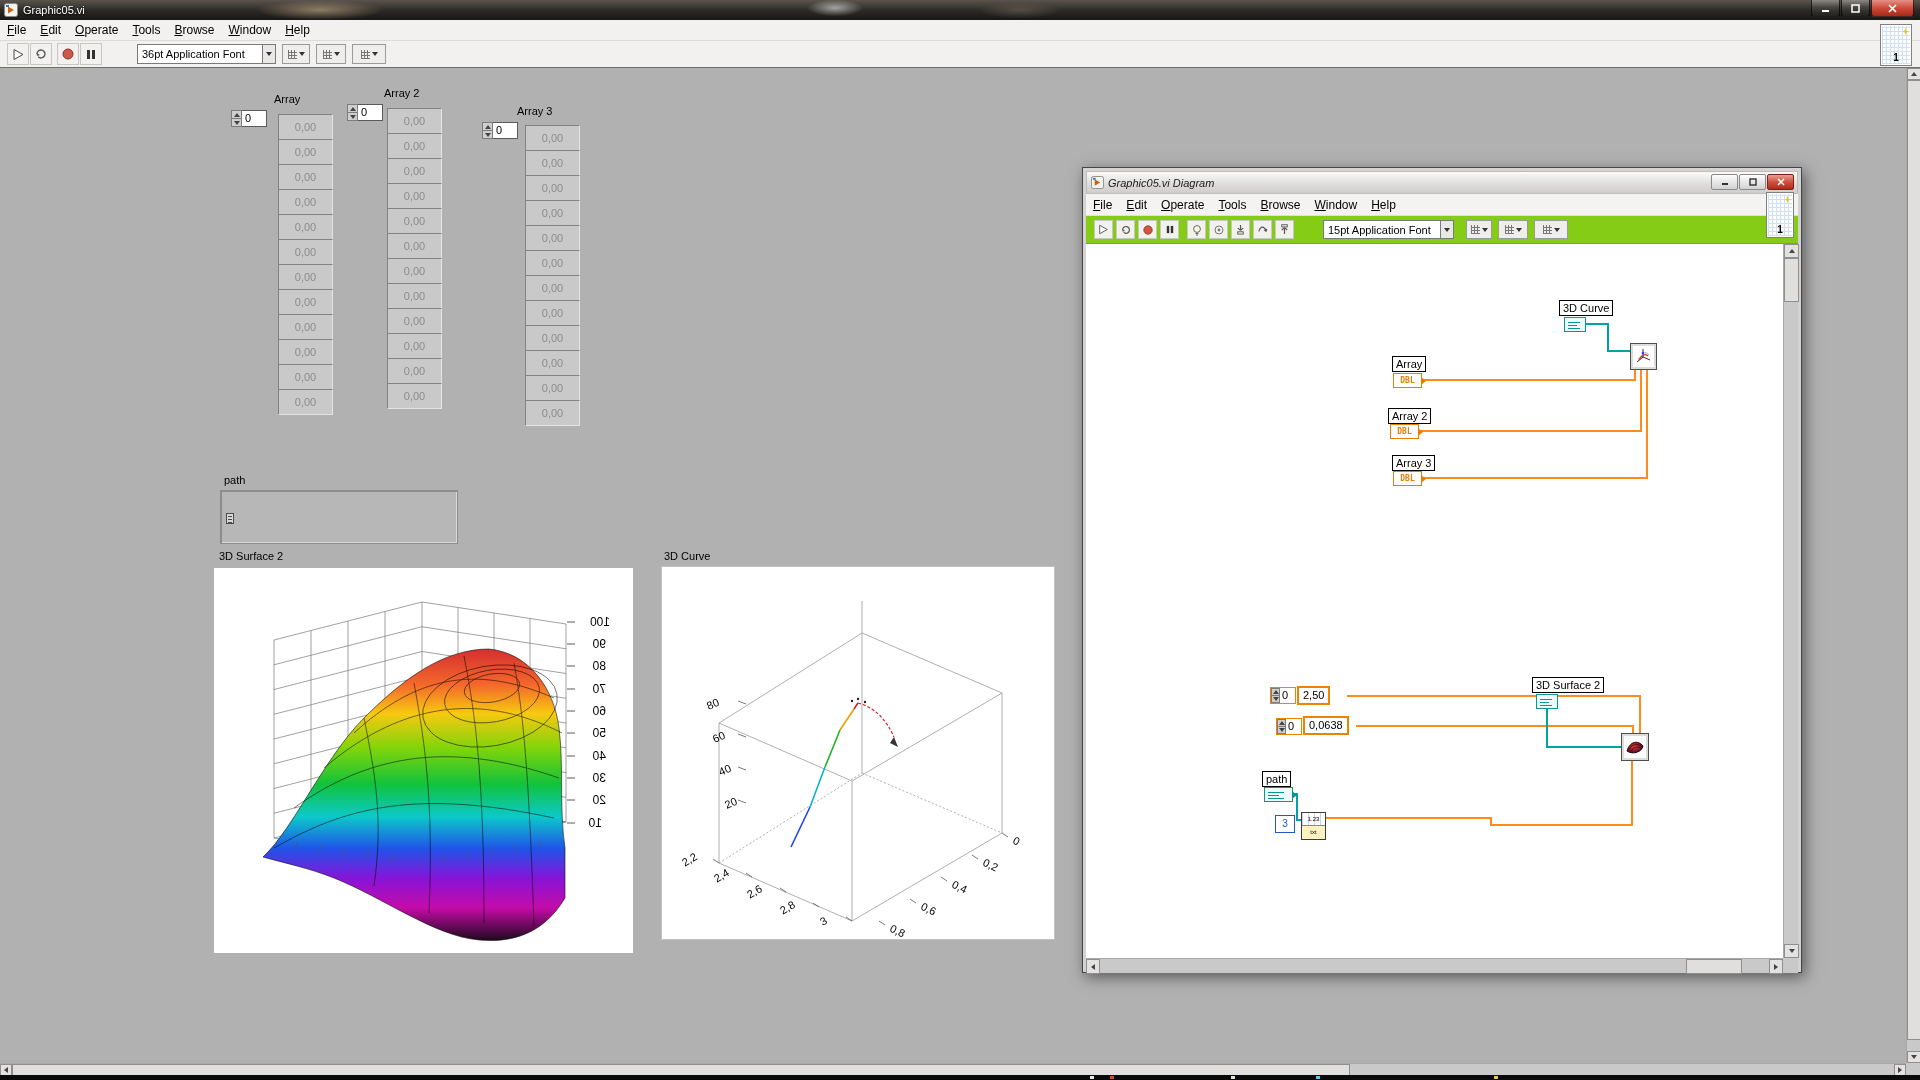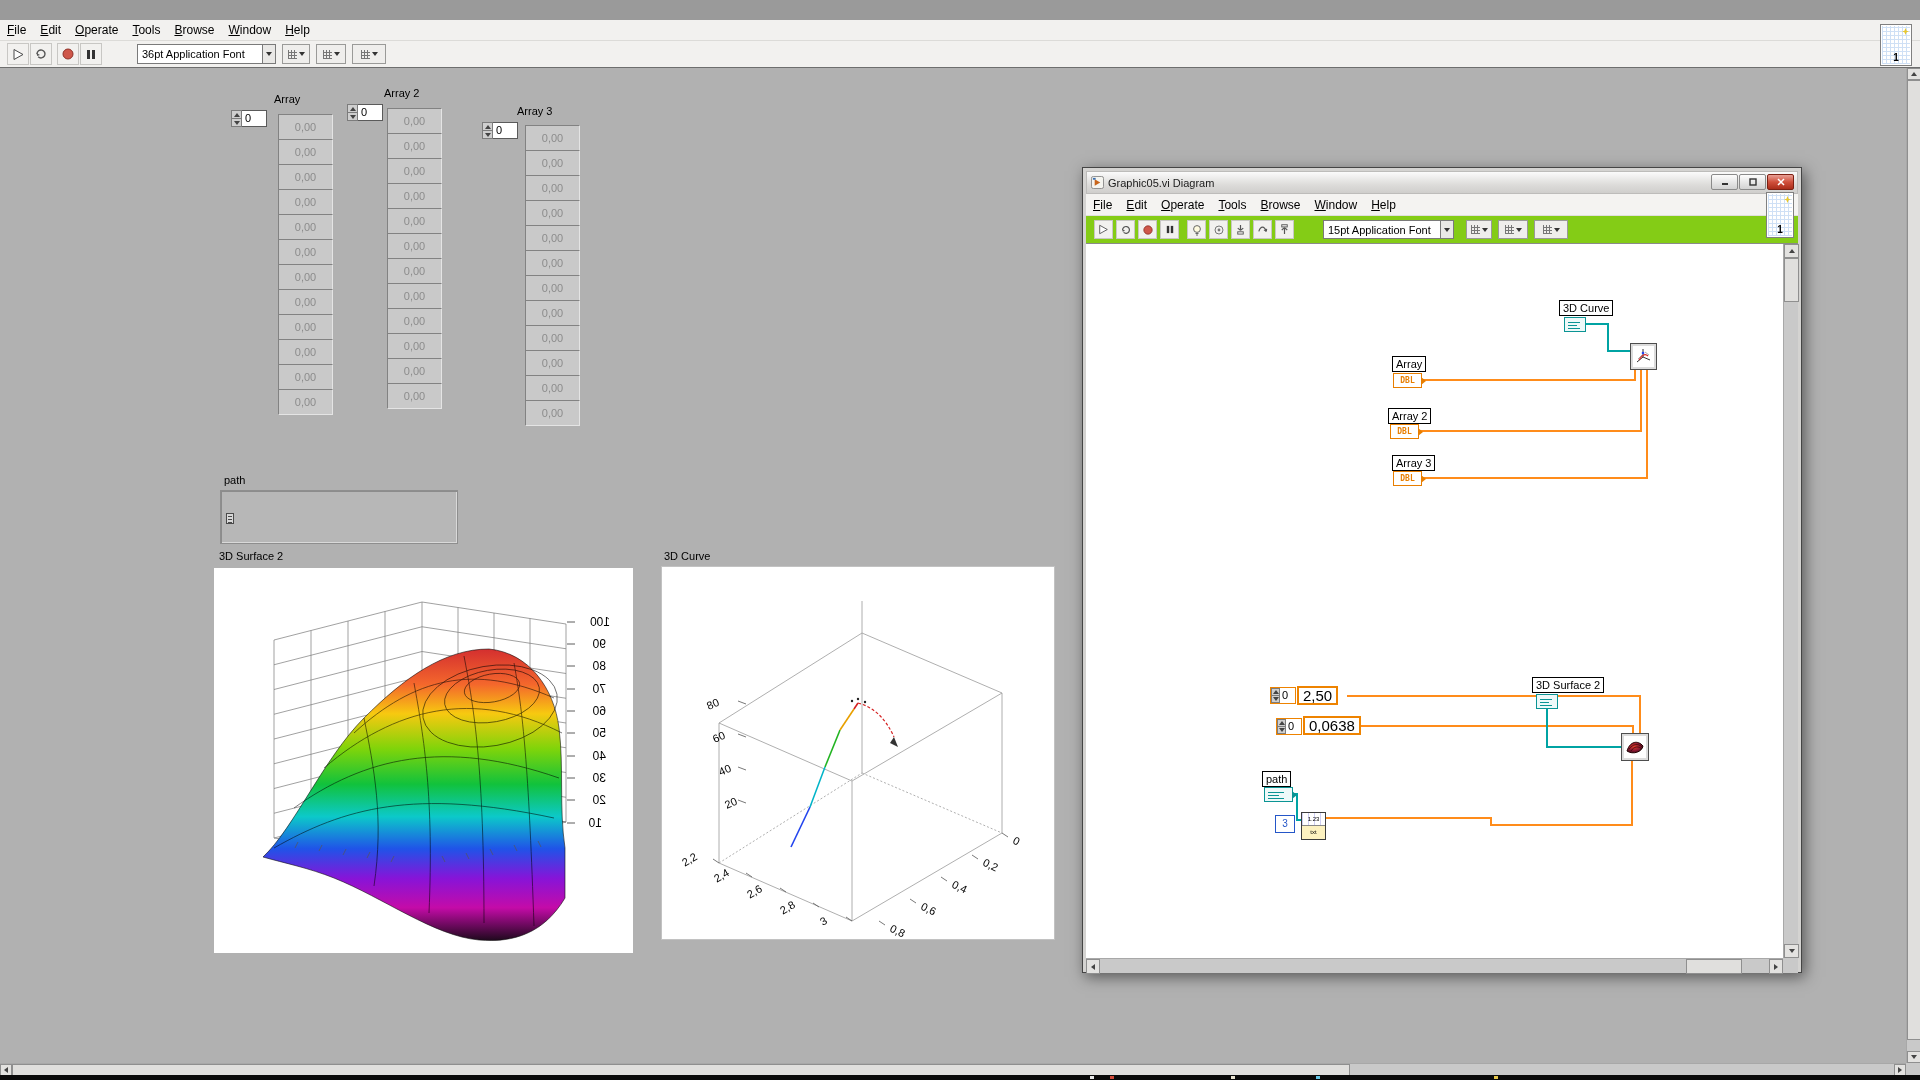--- a/index.html
+++ b/index.html
@@ -76,59 +76,84 @@
   .path-box { position:absolute; width:238px; height:54px; border:1px solid #8e8e8e; background:#b7b7b7;
     box-shadow: inset 1px 1px 0 #8c8c8c, inset -1px -1px 0 #d9d9d9; }
   .path-glyph { position:absolute; left:5px; top:22px; width:8px; height:11px; border:1px solid #4a4a4a; background:#d8d8d8; }
   .path-glyph i { position:absolute; left:1px; top:2px; width:4px; height:1px; background:#4a4a4a; box-shadow:0 3px 0 #4a4a4a, 0 6px 0 #4a4a4a; }
   .plot { position:absolute; background:#fff; }
 
   
   .diagram-window { position:absolute; left:1082px; top:167px; width:720px; height:806px;
     background:#d4d3d1; border:1px solid #454545; padding:3px; box-shadow:3px 4px 14px rgba(0,0,0,.5); }
   .dw-titlebar { height:23px; background:linear-gradient(#fbfbfb,#dddcda 60%,#cfcecc); border:1px solid #bdbcba;
-    display:flex; align-items:center; font-size:11px; color:#1a1a1a; position:relative; }
+    display:flex; align-items:center; font-size:11px; color:#1a1a1a; position:relative;font-style:italic; }
   .dw-titlebar .title-text { margin-left:4px; }
   .dw-caps { position:absolute; right:3px; top:2px; display:flex; }
   .dw-cap { width:27px; height:16px; margin-left:1px; border:1px solid #8a8a8a; border-radius:2px;
     background:linear-gradient(#fdfdfd,#d2d2d2); display:flex; align-items:center; justify-content:center; }
   .dw-cap.close { background:linear-gradient(#e9a096,#d0503c 50%,#aa2d1a); border-color:#7c2013; }
   .dw-menubar { height:22px; position:relative; background:#f4f3f1; border-bottom:1px solid #e0dfdc;
     display:flex; align-items:center; font-size:12px; }
   .dw-toolbar { height:28px; position:relative; background:#84cc16; border-bottom:1px solid #8a8a8a; }
   .dw-body { position:relative; width:712px; height:729px; background:#fff; }
   .dw-canvas { position:absolute; left:0; top:0; width:697px; height:714px; background:#fff; overflow:hidden; }
 
   .bd-label { position:absolute; background:#fff; border:1px solid #000; font-size:11px; line-height:14px; padding:0 3px; white-space:nowrap; color:#000; }
   .dbl { position:absolute; width:29px; height:15px; background:#fff; border:1px solid #e87e00; color:#e87e00;
     font-family:"DejaVu Sans Mono",monospace; font-size:8px; font-weight:bold; text-align:center; line-height:13px; }
   .dbl-arrow { position:absolute; right:-5px; top:3px; width:0; height:0; border-top:4px solid transparent; border-bottom:4px solid transparent; border-left:5px solid #e87e00; }
   .refnum { position:absolute; width:22px; height:15px; background:#eef9f9; border:1px solid #0a9494; }
   .rn-line { position:absolute; left:3px; height:1px; background:#0a9494; }
   .rn-arrow { position:absolute; right:-5px; top:3px; width:0; height:0; border-top:4px solid transparent; border-bottom:4px solid transparent; border-left:5px solid #0a9494; }
   .fn-icon { position:absolute; background:#fff; border:1px solid #4e4e4e; box-shadow:inset 0 0 0 2px #dcdcdc;
     display:flex; align-items:center; justify-content:center; }
-  .const-box { position:absolute; background:#fff; border:2px solid #ee8300; color:#000; font-size:15px; line-height:15px; padding:0 4px; white-space:nowrap; }
+  .const-box { position:absolute; background:#fff; border:2px solid #ee8300; color:#000; font-size:11px; line-height:15px; padding:0 4px; white-space:nowrap; }
   .bd-spin { position:absolute; width:26px; height:17px; display:flex; border:1px solid #ee8300; background:#fff; }
   .bd-spin .spin-col { width:9px; }
   .bd-spin-val { flex:1; font-size:11px; line-height:15px; padding-left:2px; color:#000; background:#fff; }
   .int-const { position:absolute; width:20px; height:18px; background:#fff; border:1px solid #2456c8; color:#2456c8;
     font-size:10px; line-height:16px; text-align:center; }
   .file-icon { position:absolute; width:25px; height:28px; background:#fff; border:1px solid #3c3c3c; font-size:6px; text-align:center; color:#000; }
   .fi-top { height:13px; line-height:13px; border-bottom:1px solid #888;
     background:repeating-linear-gradient(90deg, rgba(60,60,200,.25) 0 1px, transparent 1px 6px); }
   .fi-bottom { height:13px; line-height:13px; background:#fdf2c0; position:relative; }
   .taskbar-strip { position:absolute; left:0; top:1075px; width:1920px; height:5px; background:#0a0a0a; }
   .tb-dot { position:absolute; top:1px; width:4px; height:3px; }
 </style>
 </head>
 <body>
 
 <div class="main-window">
 
+  <div class="titlebar-main">
+    <svg class="app-icon" viewBox="0 0 14 14">
+      <rect x="0.5" y="0.5" width="13" height="13" rx="2" fill="#f5f5f0" stroke="#888"></rect>
+      <path d="M4 3.5 L10 7 L4 10.5 Z" fill="#c8651b"></path>
+      <rect x="2" y="2" width="3" height="2" fill="#3a6fb0"></rect>
+    </svg>
+    <span class="title-text">Graphic05.vi</span>
+    <div class="cap-btns">
+      <div class="cap-btn">
+        <svg width="9" height="9" viewBox="0 0 9 9">
+            <rect x="1" y="6" width="7" height="2" fill="#fff"></rect>
+          </svg>
+      </div>
+      <div class="cap-btn">
+        <svg width="9" height="9" viewBox="0 0 9 9">
+            <rect x="1" y="1" width="7" height="7" fill="none" stroke="#fff" stroke-width="1.5"></rect>
+          </svg>
+      </div>
+      <div class="cap-btn close">
+        <svg width="9" height="9" viewBox="0 0 9 9">
+            <path d="M1 1 L8 8 M8 1 L1 8" stroke="#fff" stroke-width="1.6"></path>
+          </svg>
+      </div>
+    </div>
+  </div>
 
   <div class="menubar menubar-main">
     <div class="menu-items">
         <span class="menu-item">File</span>
         <span class="menu-item">Edit</span>
         <span class="menu-item">Operate</span>
         <span class="menu-item">Tools</span>
         <span class="menu-item">Browse</span>
         <span class="menu-item">Window</span>
         <span class="menu-item">Help</span>

